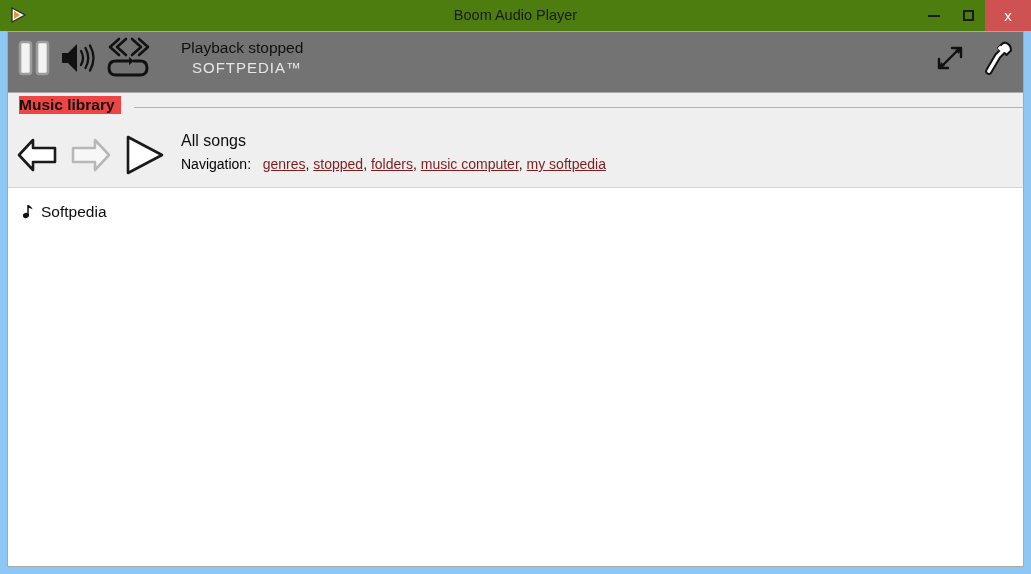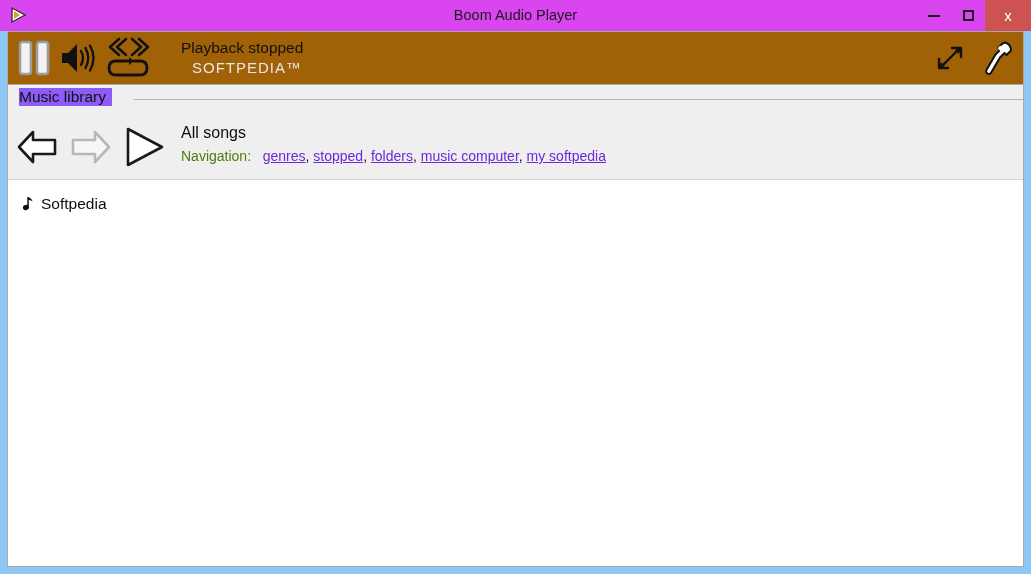--- a/index.html
+++ b/index.html
@@ -21,21 +21,21 @@
     width: 1031px;
     height: 574px;
     background: #8cc7f5;
     box-sizing: border-box;
   }
 
   
   #titlebar {
     position: relative;
     height: 31px;
-    background: #d946ef;
+    background: #4d7c0f;
     display: flex;
     align-items: center;
   }
   #app-icon {
     width: 20px;
     height: 20px;
     margin-left: 9px;
     flex: none;
     position: relative;
     top: -1px;
@@ -100,22 +100,22 @@
     height: 536px;
     background: #ffffff;
     border: 1px solid #a8a8a8;
     box-sizing: border-box;
     overflow: hidden;
   }
 
   
   #toolbar {
     position: relative;
-    height: 53px;
-    background: #a16207;
+    height: 61px;
+    background: #737373;
     border-bottom: 1px solid #a9a9a9;
     box-sizing: border-box;
   }
   #transport {
     position: absolute;
     left: 4px;
     top: 0;
     height: 52px;
     display: flex;
     align-items: center;
@@ -174,23 +174,24 @@
     position: relative;
     height: 30px;
     background: #efefef;
   }
   #group-label {
     position: absolute;
     left: 11px;
     top: 3px;
     font-size: 15.5px;
     color: #111111;
-    background: #8b5cf6;
+    background: #ef4444;
     padding-right: 6px;
     z-index: 2;
+    font-weight: bold;
   }
   #group-line {
     position: absolute;
     left: 126px;
     right: 0px;
     top: 14px;
     height: 1px;
     background: #b4b4b4;
   }
 
@@ -224,23 +225,23 @@
     white-space: nowrap;
   }
   #nav-links {
     position: absolute;
     left: 173px;
     top: 33px;
     font-size: 14px;
     color: #111111;
     white-space: nowrap;
   }
-  #nav-links .navlabel { color: #4d7c0f; }
+  #nav-links .navlabel { color: #000000; }
   #nav-links a {
-    color: #6d28d9;
+    color: #7f1d1d;
     text-decoration: underline;
     cursor: default;
   }
   #nav-links .sep { color: #111111; }
 
   
   #songlist {
     position: relative;
     background: #ffffff;
     height: 480px;

